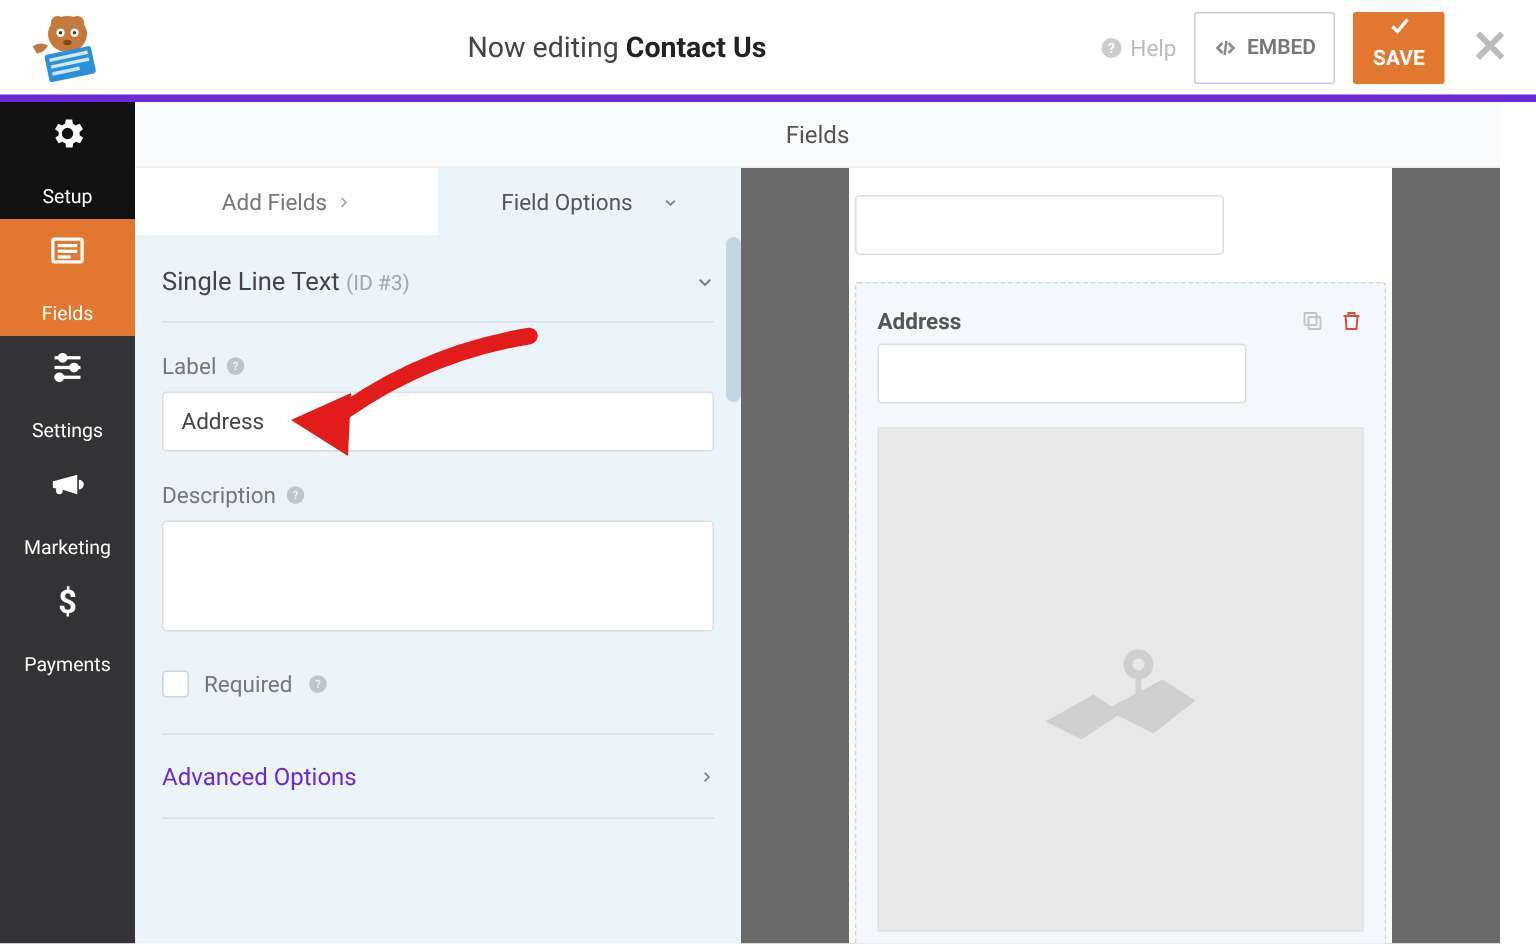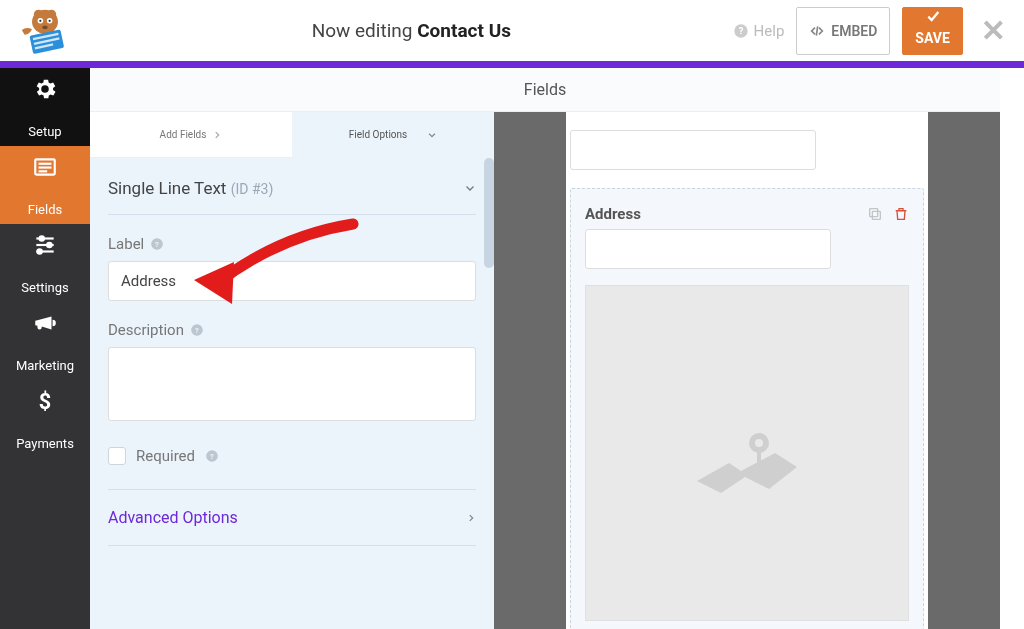--- a/index.html
+++ b/index.html
@@ -7,21 +7,21 @@
     --dark:#2d2d2d;
     --panel:#ebf3fb;
     --border:#ddd;
     --muted:#999;
   }
   * { box-sizing:border-box; font-family:-apple-system,BlinkMacSystemFont,"Segoe UI",Roboto,Helvetica,Arial,sans-serif; }
   html,body { margin:0; padding:0; width:1024px; height:629px; overflow:hidden; background:#fff; }
   body { position:relative; }
 
   
-  .topbar { position:absolute; top:0; left:0; right:0; height:68px; background:#fff; border-bottom:7px solid #6d28d9; display:flex; align-items:center;justify-content:flex-end; }
+  .topbar { position:absolute; top:0; left:0; right:0; height:68px; background:#fff; border-bottom:5px solid #6d28d9; display:flex; align-items:center;justify-content:flex-end; }
   .logo-wrap { flex:0 0 90px; display:flex; align-items:center; justify-content:center; height:100%; }
   .logo-wrap svg { width:60px; height:52px; }
   .title-wrap { flex:1; text-align:center; font-size:19px; color:#444; }
   .title-wrap .name { font-weight:700; color:#222; }
   .right-btns { display:flex; align-items:center; gap:12px; padding-right:18px; }
   .help { color:#bbb; font-size:15px; display:flex; align-items:center; gap:5px; cursor:pointer;}
   .btn { display:inline-flex; align-items:center; gap:6px; height:48px; padding:0 12px; font-size:14px; border:1px solid #ccc; background:#fff; color:#777; border-radius:2px; cursor:pointer; font-weight:600;}
   .btn svg { width:16px; height:16px; }
   .btn.save { background:var(--orange); border-color:var(--orange); color:#fff; font-weight:700;flex-direction:column; }
   .close-x { color:#bbb; font-size:30px; font-weight:700; cursor:pointer; line-height:1; margin-left:6px;}
@@ -32,21 +32,21 @@
   .nav-item svg, .nav-item .icon { width:26px; height:26px; color:#fff; }
   .nav-item.active { background:var(--orange); }
   .nav-item.first { background:#111; }
 
   
   .subheader { position:absolute; top:68px; left:90px; right:24px; height:44px; background:#fafbfc; border-bottom:1px solid #eee; display:flex; align-items:center; justify-content:center; color:#555; font-size:16px; }
 
   
   .panel-col { position:absolute; top:112px; left:90px; width:404px; bottom:0; background:var(--panel); display:flex; flex-direction:column; }
   .tabs { display:flex; height:46px; background:#fff; }
-  .tab { flex:1; display:flex; align-items:center; justify-content:center; gap:6px; font-size:10px; color:#777; border-bottom:1px solid #eee; background:#fff; cursor:pointer;}
+  .tab { flex:1; display:flex; align-items:center; justify-content:center; gap:6px; font-size:15px; color:#777; border-bottom:1px solid #eee; background:#fff; cursor:pointer;}
   .tab.active { background:var(--panel); border-bottom-color:var(--panel); color:#555;gap:20px;}
   .panel-inner { position:relative; padding:0 18px; flex:1; overflow-y:auto; }
   .scrollbar { position:absolute; right:0; top:0; width:10px; height:110px; background:#c7d5e3; border-radius:5px; }
 
   .section-head { display:flex; align-items:center; justify-content:space-between; padding:20px 0 16px; font-size:17px; color:#444; border-bottom:1px solid #d4e0eb; cursor:pointer;}
   .section-head .id { color:#9aa9b6; font-size:14px; }
   .lbl { display:flex; align-items:center; gap:6px; color:#777; font-size:15px; margin:20px 0 8px;}
   .lbl svg { width:14px; height:14px; color:#bcc6cf;}
   .text-input { width:100%; height:40px; border:1px solid var(--border); border-radius:3px; background:#fff; font-size:15px; padding:0 12px; color:#444;}
   .textarea { width:100%; height:74px; border:1px solid var(--border); border-radius:3px; background:#fff; resize:none; padding:10px 12px; font-size:15px; color:#444;}

